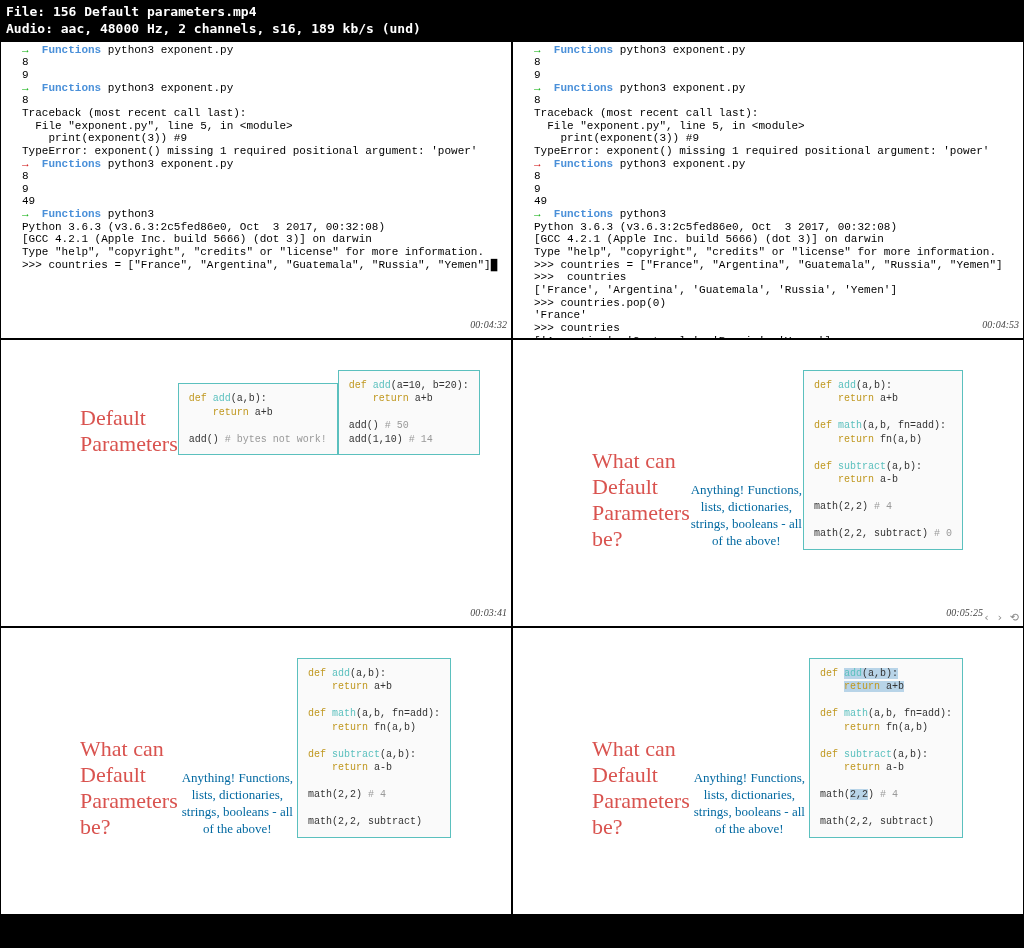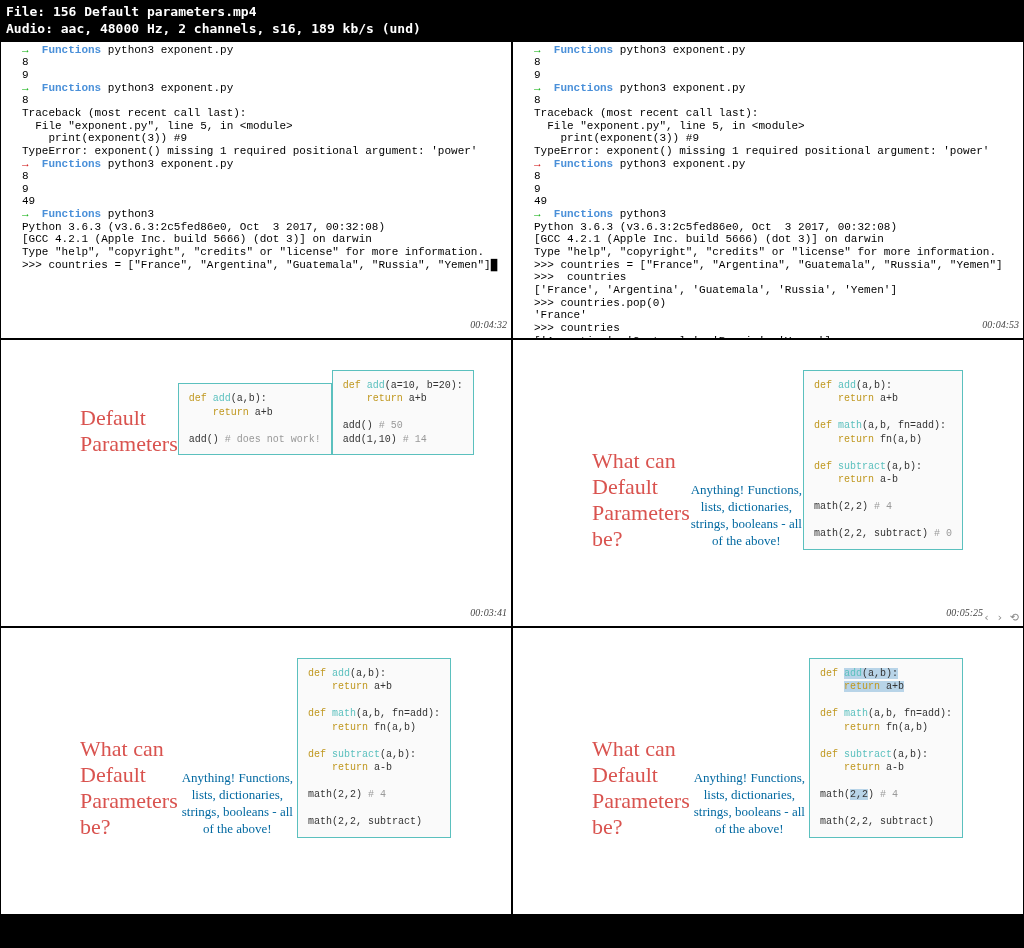--- a/index.html
+++ b/index.html
@@ -82,21 +82,21 @@
 &gt;&gt;&gt; countries()</span>█</div>
     <div class="timestamp">00:04:53</div>
   </div>
 
   <div class="cell">
     <div class="slide">
       <div class="slide-title">Default Parameters</div>
       <div class="codebox"><span class="kw">def</span> <span class="fn">add</span>(a,b):
     <span class="kw">return</span> a+b
 
-add() <span class="cm"># does not work!</span></div>
+add() <span class="cm"># bytes not work!</span></div>
       <div class="codebox"><span class="kw">def</span> <span class="fn">add</span>(a=10, b=20):
     <span class="kw">return</span> a+b
 
 add() <span class="cm"># 50</span>
 add(1,10) <span class="cm"># 14</span></div>
     </div>
     <div class="timestamp">00:03:41</div>
   </div>
 
   <div class="cell">

